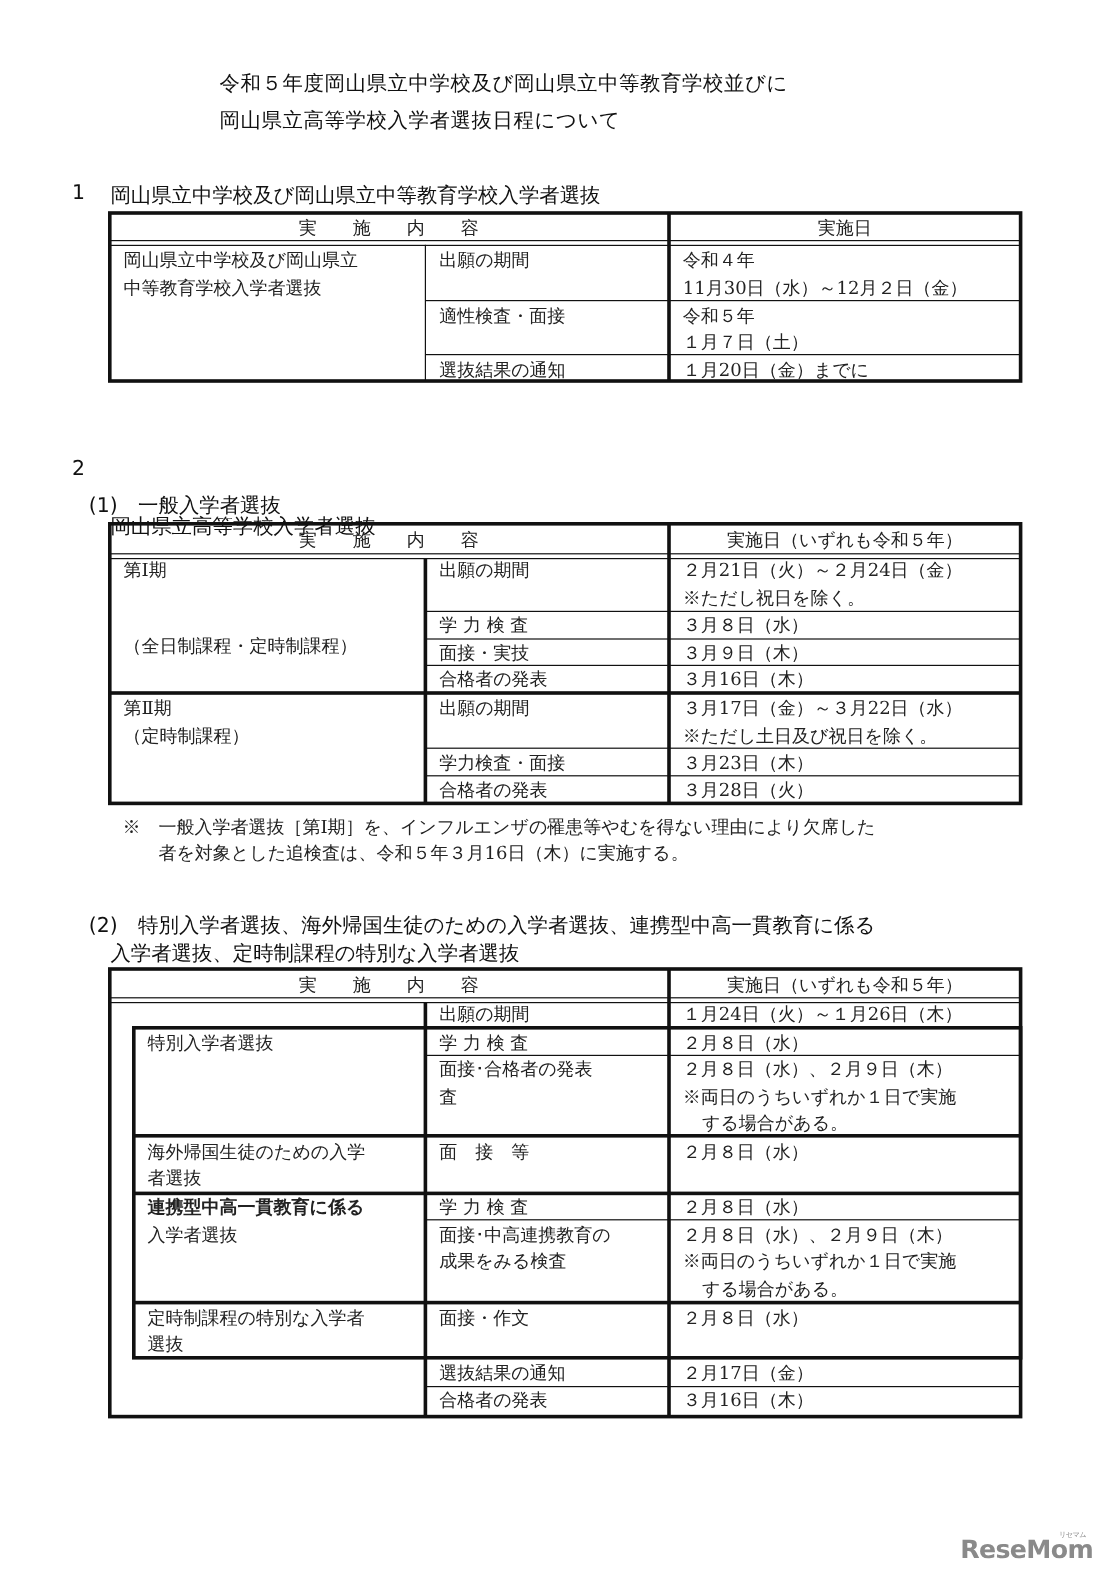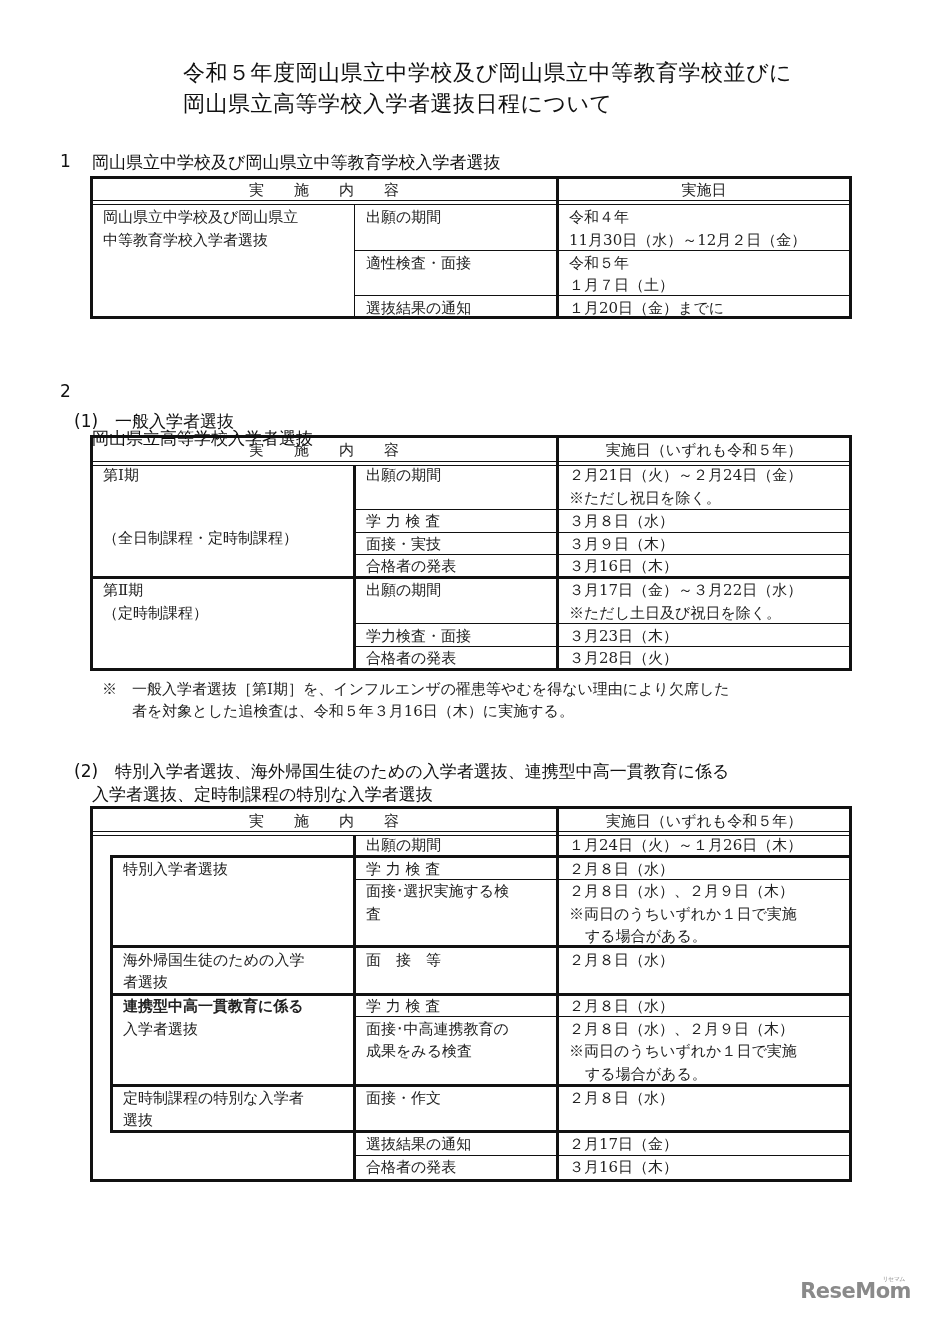--- a/index.html
+++ b/index.html
@@ -1,20 +1,20 @@
 <!DOCTYPE html>
 <html><head>
 <meta charset="utf-8">
 <style>
   html, body { margin: 0; padding: 0; background: #ffffff; }
   body { width: 925px; height: 1317px; position: relative; overflow: hidden;
          font-family: "DejaVu Serif", "Liberation Serif", serif; color: #1a1a1a; }
   .gothic { font-family: "DejaVu Sans", "Liberation Sans", sans-serif; }
   .abs { position: absolute; }
-  .title { left: 183px; font-size: 22px; letter-spacing: 0.5px; color: #111; white-space: nowrap; }
+  .title { left: 183px; font-size: 17px; letter-spacing: 0.5px; color: #111; white-space: nowrap; }
   .sec { font-size: 17px; color: #111; white-space: nowrap; }
   .tbl { position: absolute; border: 3px solid #111; box-sizing: border-box; }
   .hl { position: absolute; height: 0; border-top: 1.5px solid #111; }
   .hl.thick { border-top: 3px solid #111; }
   .vl { position: absolute; width: 0; border-left: 1.5px solid #111; }
   .vl.thick { border-left: 3px solid #111; }
   .cell { position: absolute; font-size: 15px; line-height: 23px; white-space: nowrap; color: #222; }
   .hdr { font-size: 15px; color: #222; white-space: pre; text-align: center; }
   .note { font-size: 15px; line-height: 22px; color: #222; white-space: nowrap; }
   .logo { right: 14px; bottom: 14px; font-family: "DejaVu Sans", "Liberation Sans", sans-serif;
@@ -130,21 +130,21 @@
 
   <div class="cell hdr" style="left:93px; top:810px; width:462px;">実　　施　　内　　容</div>
   <div class="cell hdr" style="left:558px; top:810px; width:292px;">実施日（いずれも令和５年）</div>
 
   <div class="cell" style="left:366px; top:834px;">出願の期間</div>
   <div class="cell" style="left:569px; top:834px;">１月24日（火）～１月26日（木）</div>
 
   <div class="cell" style="left:123px; top:858px;">特別入学者選抜</div>
   <div class="cell" style="left:366px; top:858px;">学 力 検 査</div>
   <div class="cell" style="left:569px; top:858px;">２月８日（水）</div>
-  <div class="cell" style="left:366px; top:880px;">面接･選択実施する検</div>
+  <div class="cell" style="left:366px; top:880px;">面接･合格者の発表</div>
   <div class="cell" style="left:366px; top:903px;">査</div>
   <div class="cell" style="left:569px; top:880px;">２月８日（水）、２月９日（木）</div>
   <div class="cell" style="left:569px; top:903px;">※両日のうちいずれか１日で実施</div>
   <div class="cell" style="left:585px; top:925px;">する場合がある。</div>
 
   <div class="cell" style="left:123px; top:949px;">海外帰国生徒のための入学</div>
   <div class="cell" style="left:123px; top:971px;">者選抜</div>
   <div class="cell" style="left:366px; top:949px; white-space:pre;">面　接　等</div>
   <div class="cell" style="left:569px; top:949px;">２月８日（水）</div>
 

